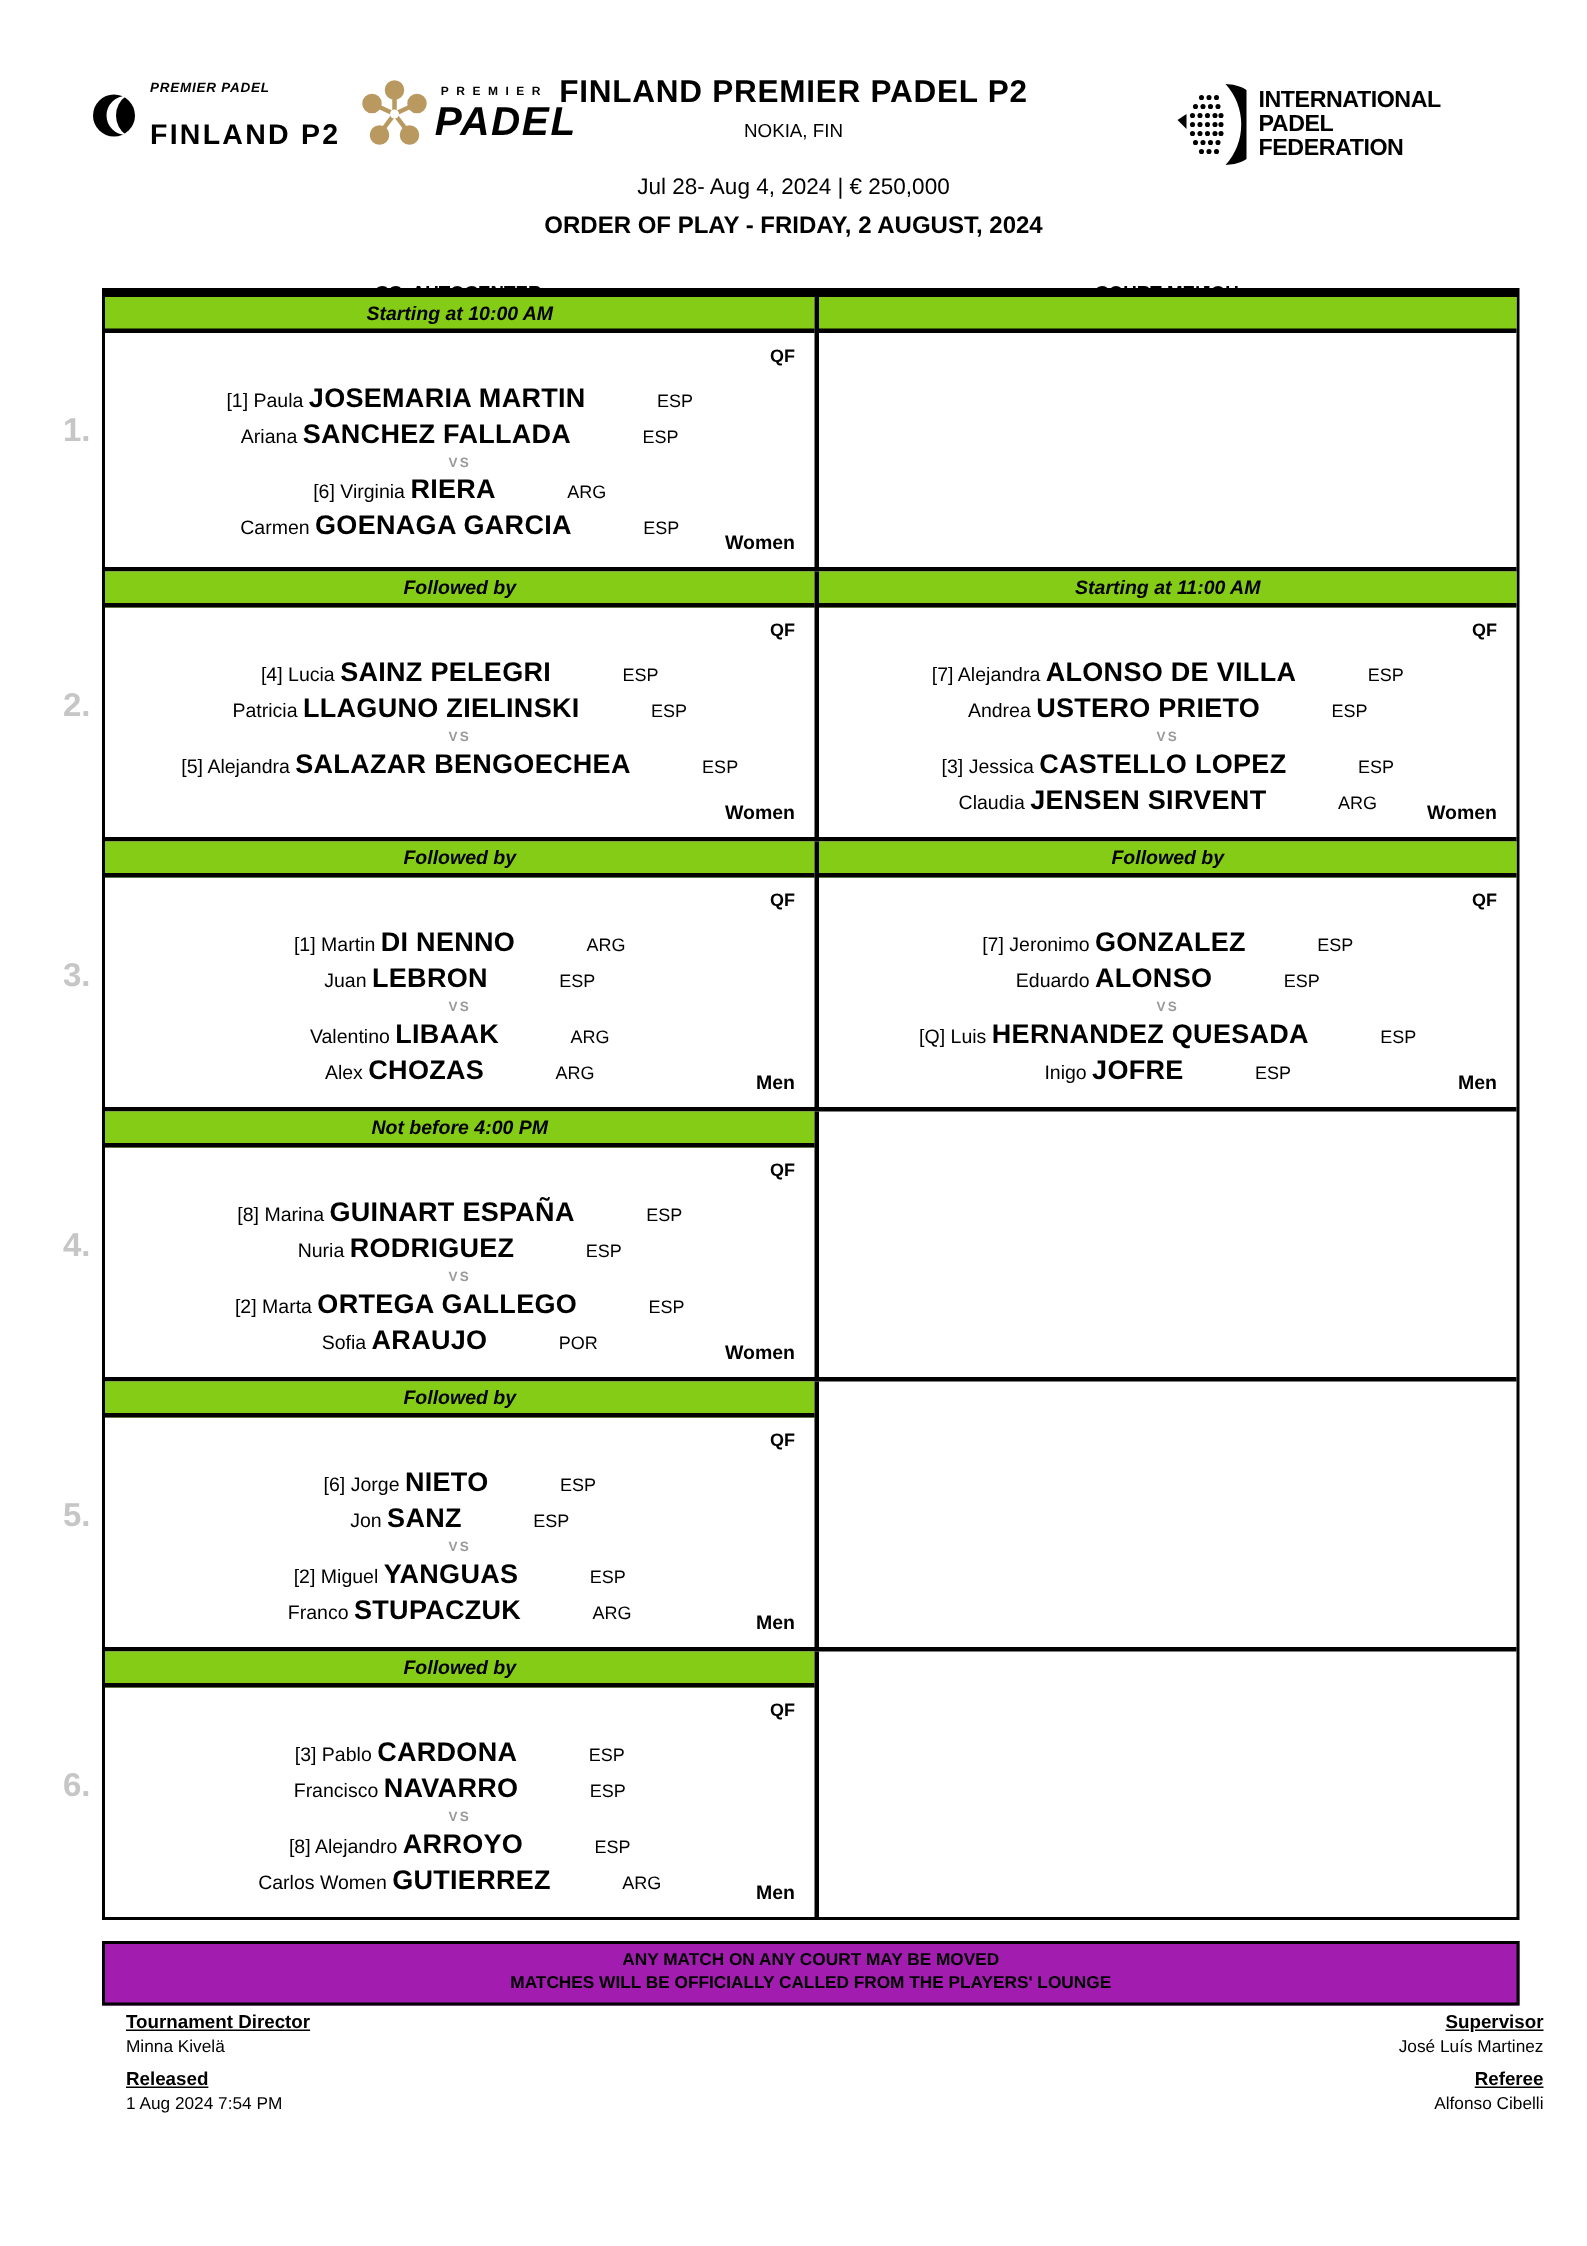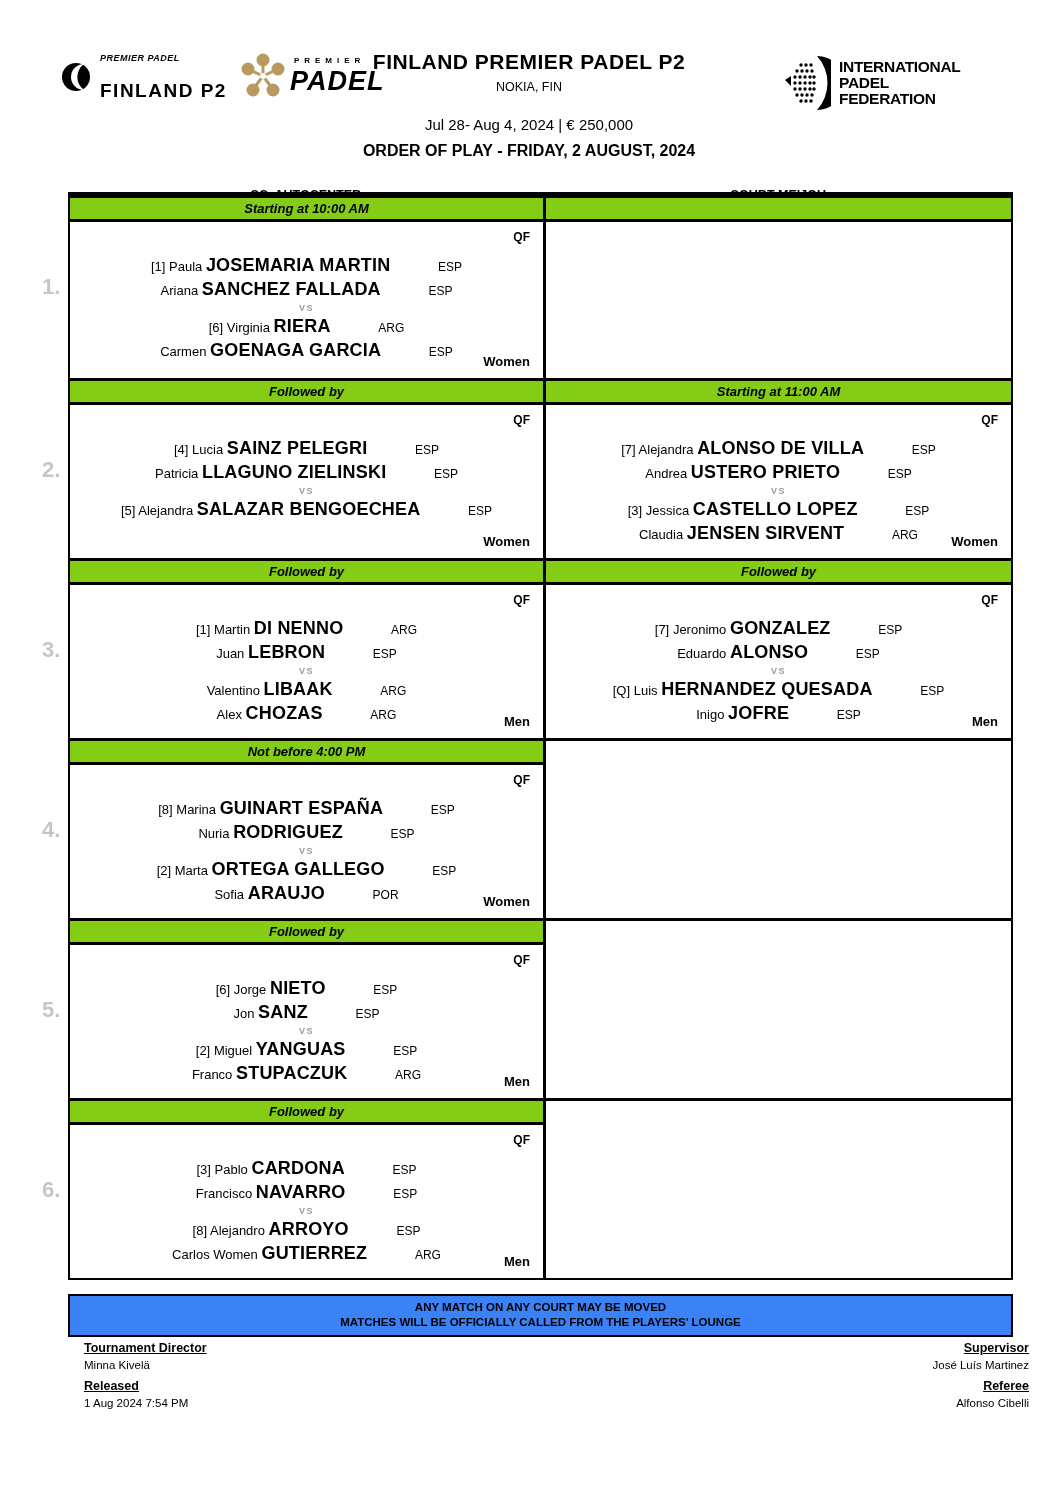--- a/index.html
+++ b/index.html
@@ -51,21 +51,21 @@
   .pline .last { font-size:18px; font-weight:bold; letter-spacing:0.2px; }
   .pline .nat { font-size:12px;padding-left:44px; }
   .vs { font-size:9px; color:#9a9a9a; letter-spacing:1.5px; line-height:11px; font-weight:bold; }
   .row-num {
     position:absolute; left:-28px; top:76px;
     font-size:22px; font-weight:bold; color:#c6c6c6;
   }
   
   .notice {
     position:absolute; left:68px; top:1294px; width:945px;
-    background:#3b82f6; border:2px solid #000; text-align:center;
+    background:#a21caf; border:2px solid #000; text-align:center;
     font-size:11.5px; font-weight:bold; padding:4px 0 5px 0; line-height:15px;
   }
   .foot { position:absolute; left:84px; top:1341px; width:945px; display:flex; justify-content:space-between; }
   .foot-col { display:flex; flex-direction:column; }
   .foot-col.r { text-align:right; }
   .f-label { font-size:12.5px; font-weight:bold; text-decoration:underline; }
   .f-val { font-size:11.5px; margin:4px 0 8px 0; }
   svg { display:block; }
 </style>
 </head>

